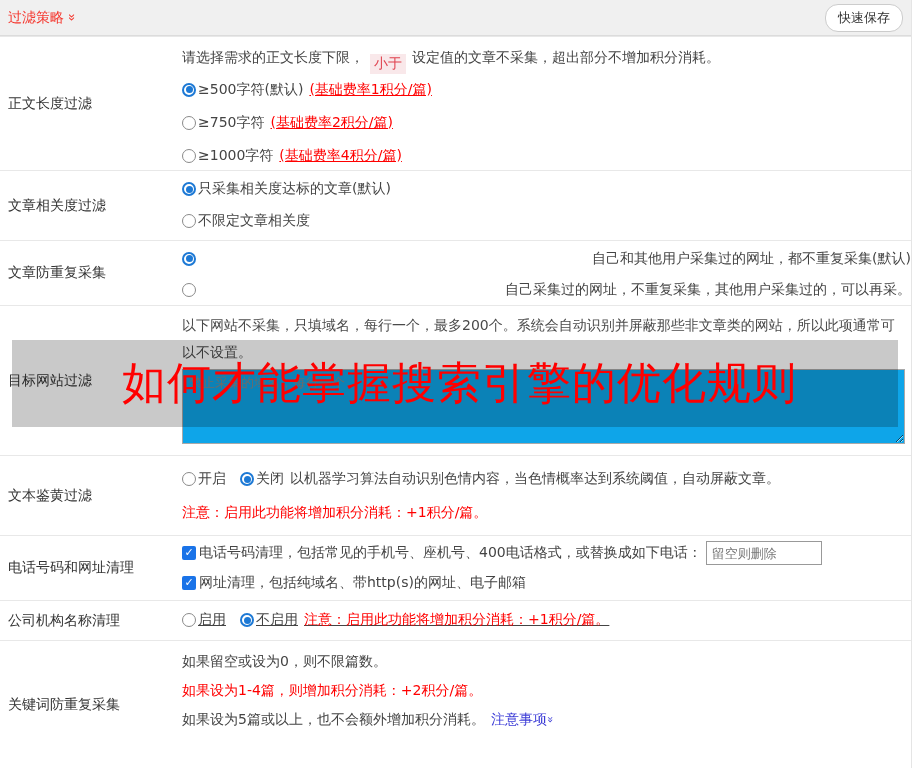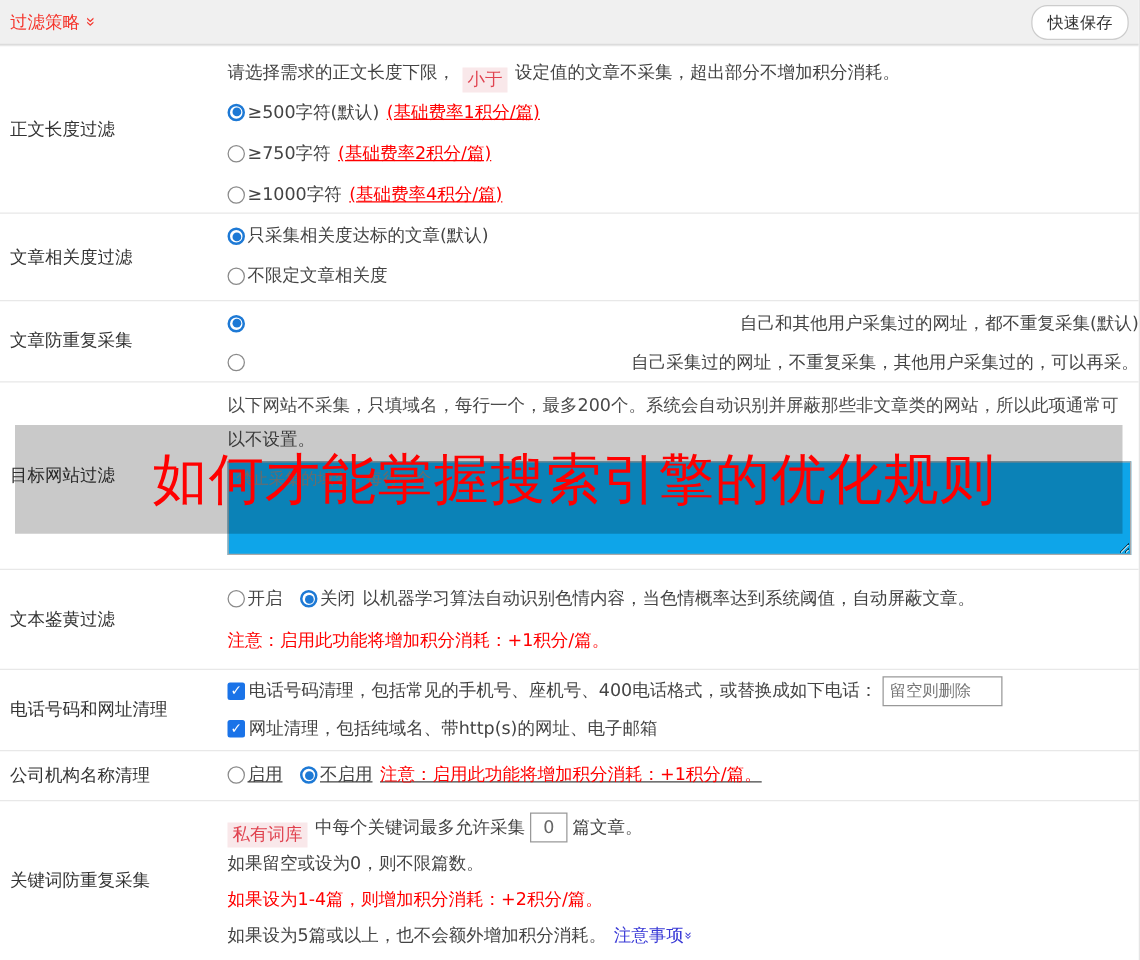--- a/index.html
+++ b/index.html
@@ -72,21 +72,21 @@
   .site-textarea::placeholder { color:#888; }
 
   
   .overlay { position:absolute; left:12px; top:340px; width:886px; height:87px;
       background:rgba(0,0,0,0.21); z-index:5; display:flex; align-items:center;
       pointer-events:none; }
   .overlay-text { color:#f00; font-size:44px; white-space:nowrap;
       padding-left:110px; letter-spacing:1px; font-weight:500; }
 
   
-  .phone-input { width:96px; height:24px; border:1px solid #999; margin-left:4px;
+  .phone-input { width:116px; height:24px; border:1px solid #999; margin-left:4px;
       font-family:inherit; font-size:13px; padding:0 5px; color:#444; }
   .phone-input::placeholder { color:#777; }
   .num-input { width:30px; height:24px; border:1px solid #999; text-align:center;
       font-family:inherit; font-size:14px; color:#666; margin:0 4px; }
 
   .link { color:#3a3ad6; cursor:pointer; display:inline-flex; align-items:center; margin-left:6px; }
   .link .chev { font-size:11px; }
 </style>
 </head>
 <body>
@@ -214,27 +214,20 @@
         <span class="opt-label">不启用</span>
         <span class="hl-gap"></span>
         <span class="red">注意：启用此功能将增加积分消耗：+1积分/篇。</span>
       </div>
     </div>
   </div>
 
   <div class="row r8">
     <div class="row-label">关键词防重复采集</div>
     <div class="row-content">
-      <div class="line">
-        <span class="pink-tag">私有词库</span>
-        <span class="hl-gap"></span>
-        <span>中每个关键词最多允许采集</span>
-        <input class="num-input" type="text" value="0" style="">
-        <span>篇文章。</span>
-      </div>
       <div class="line">如果留空或设为0，则不限篇数。</div>
       <div class="line red">如果设为1-4篇，则增加积分消耗：+2积分/篇。</div>
       <div class="line">
         <span>如果设为5篇或以上，也不会额外增加积分消耗。</span>
         <span class="link">
           <span>注意事项</span>
           <span class="chev">»</span>
         </span>
       </div>
     </div>

